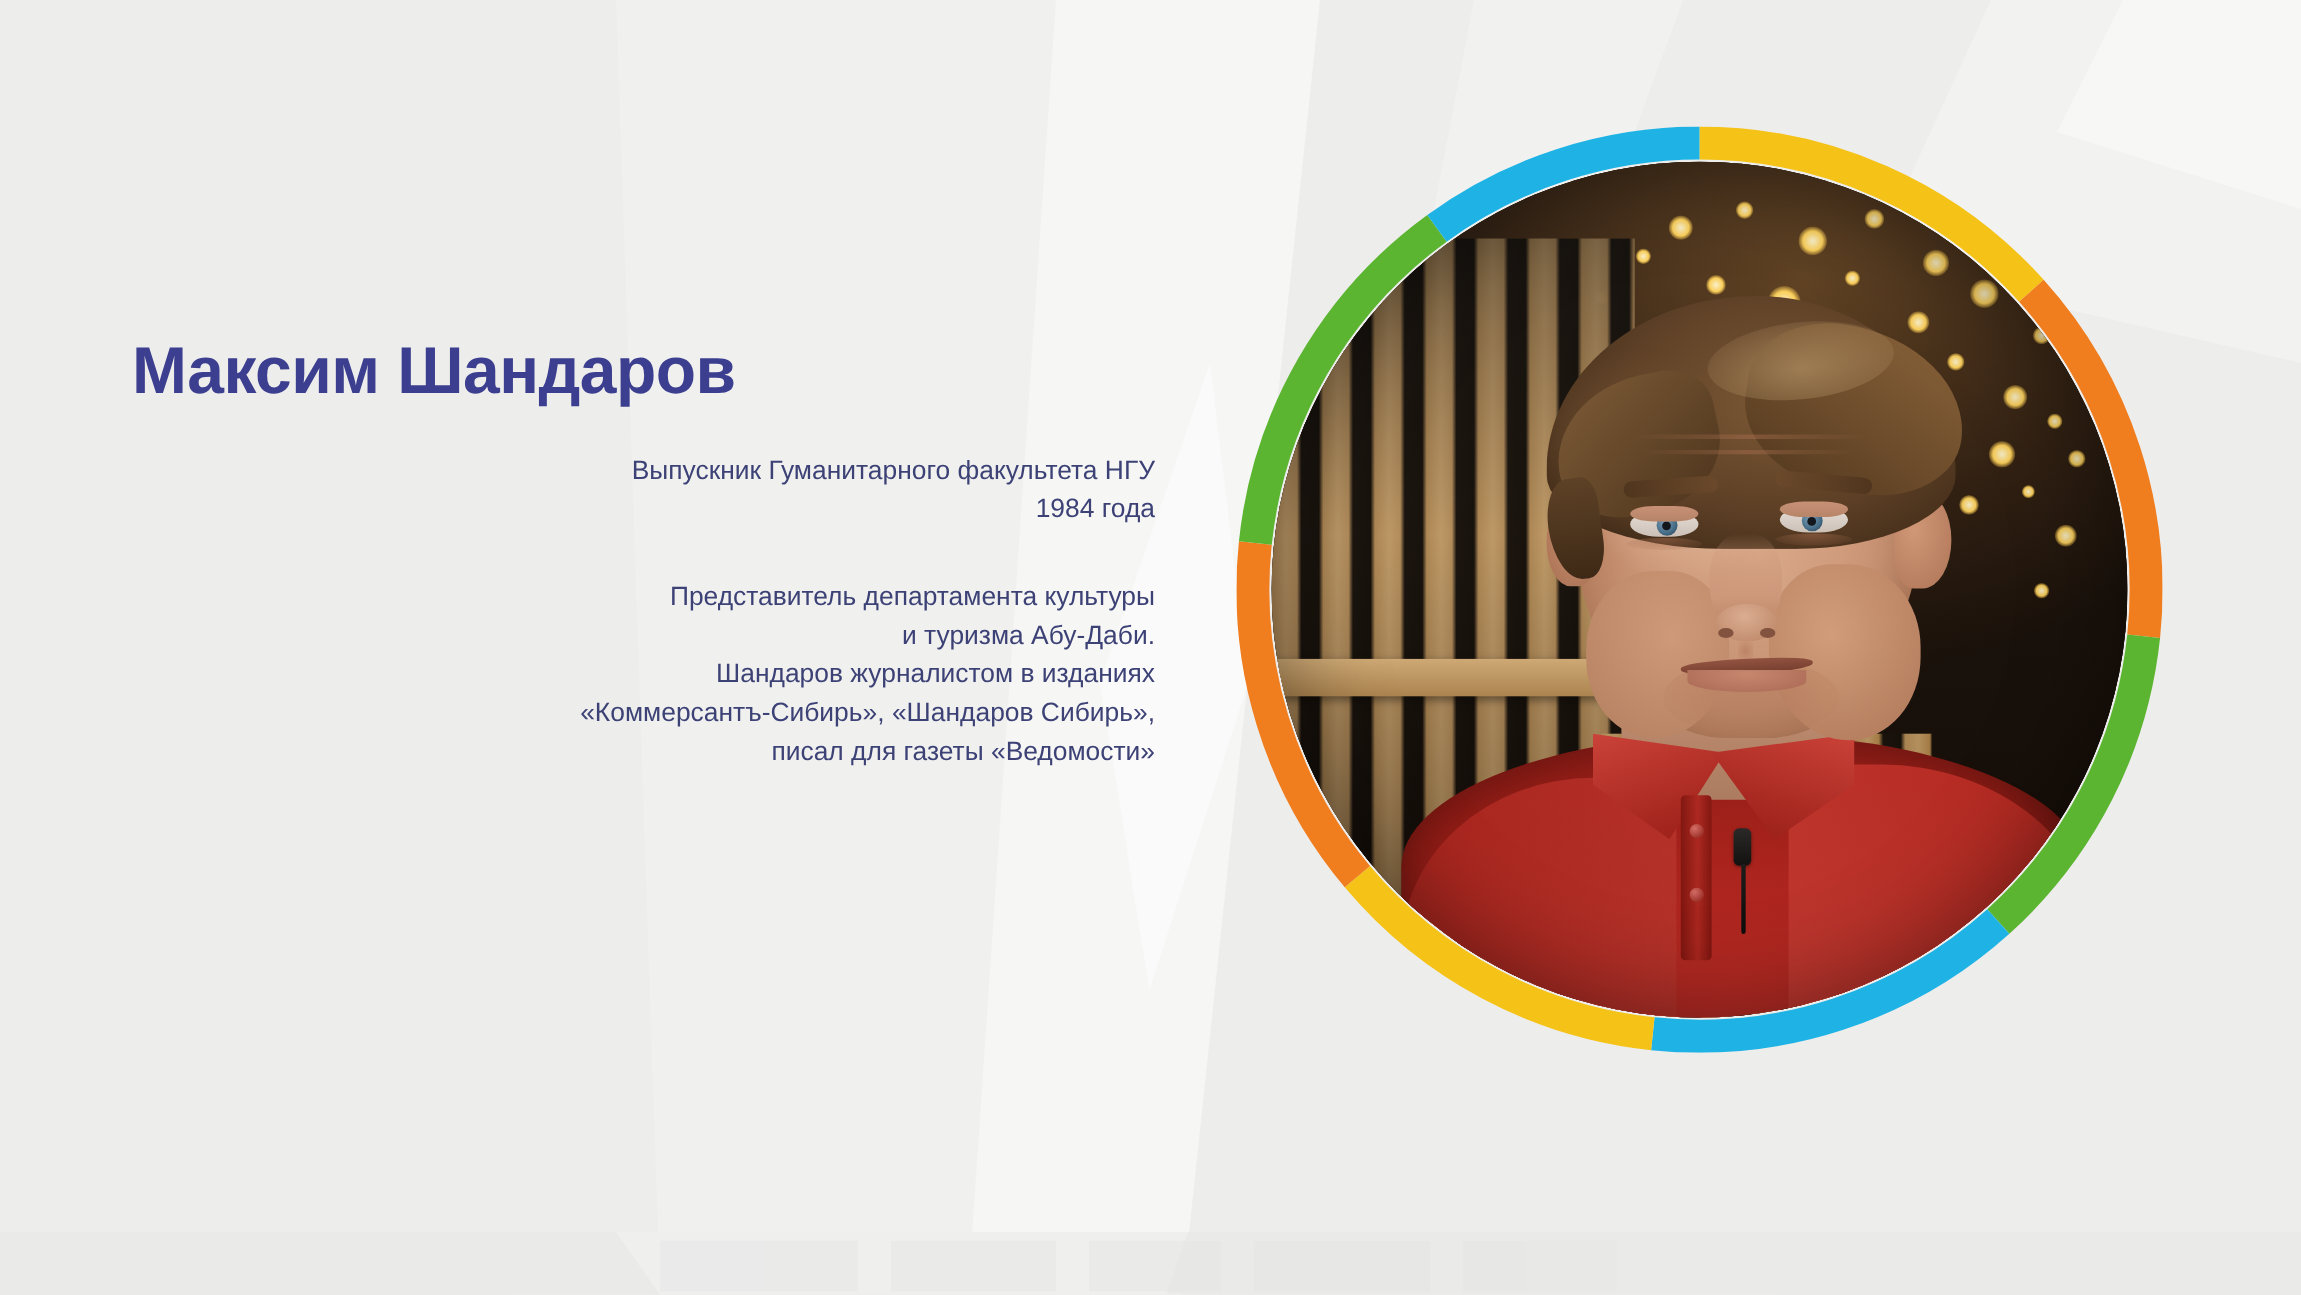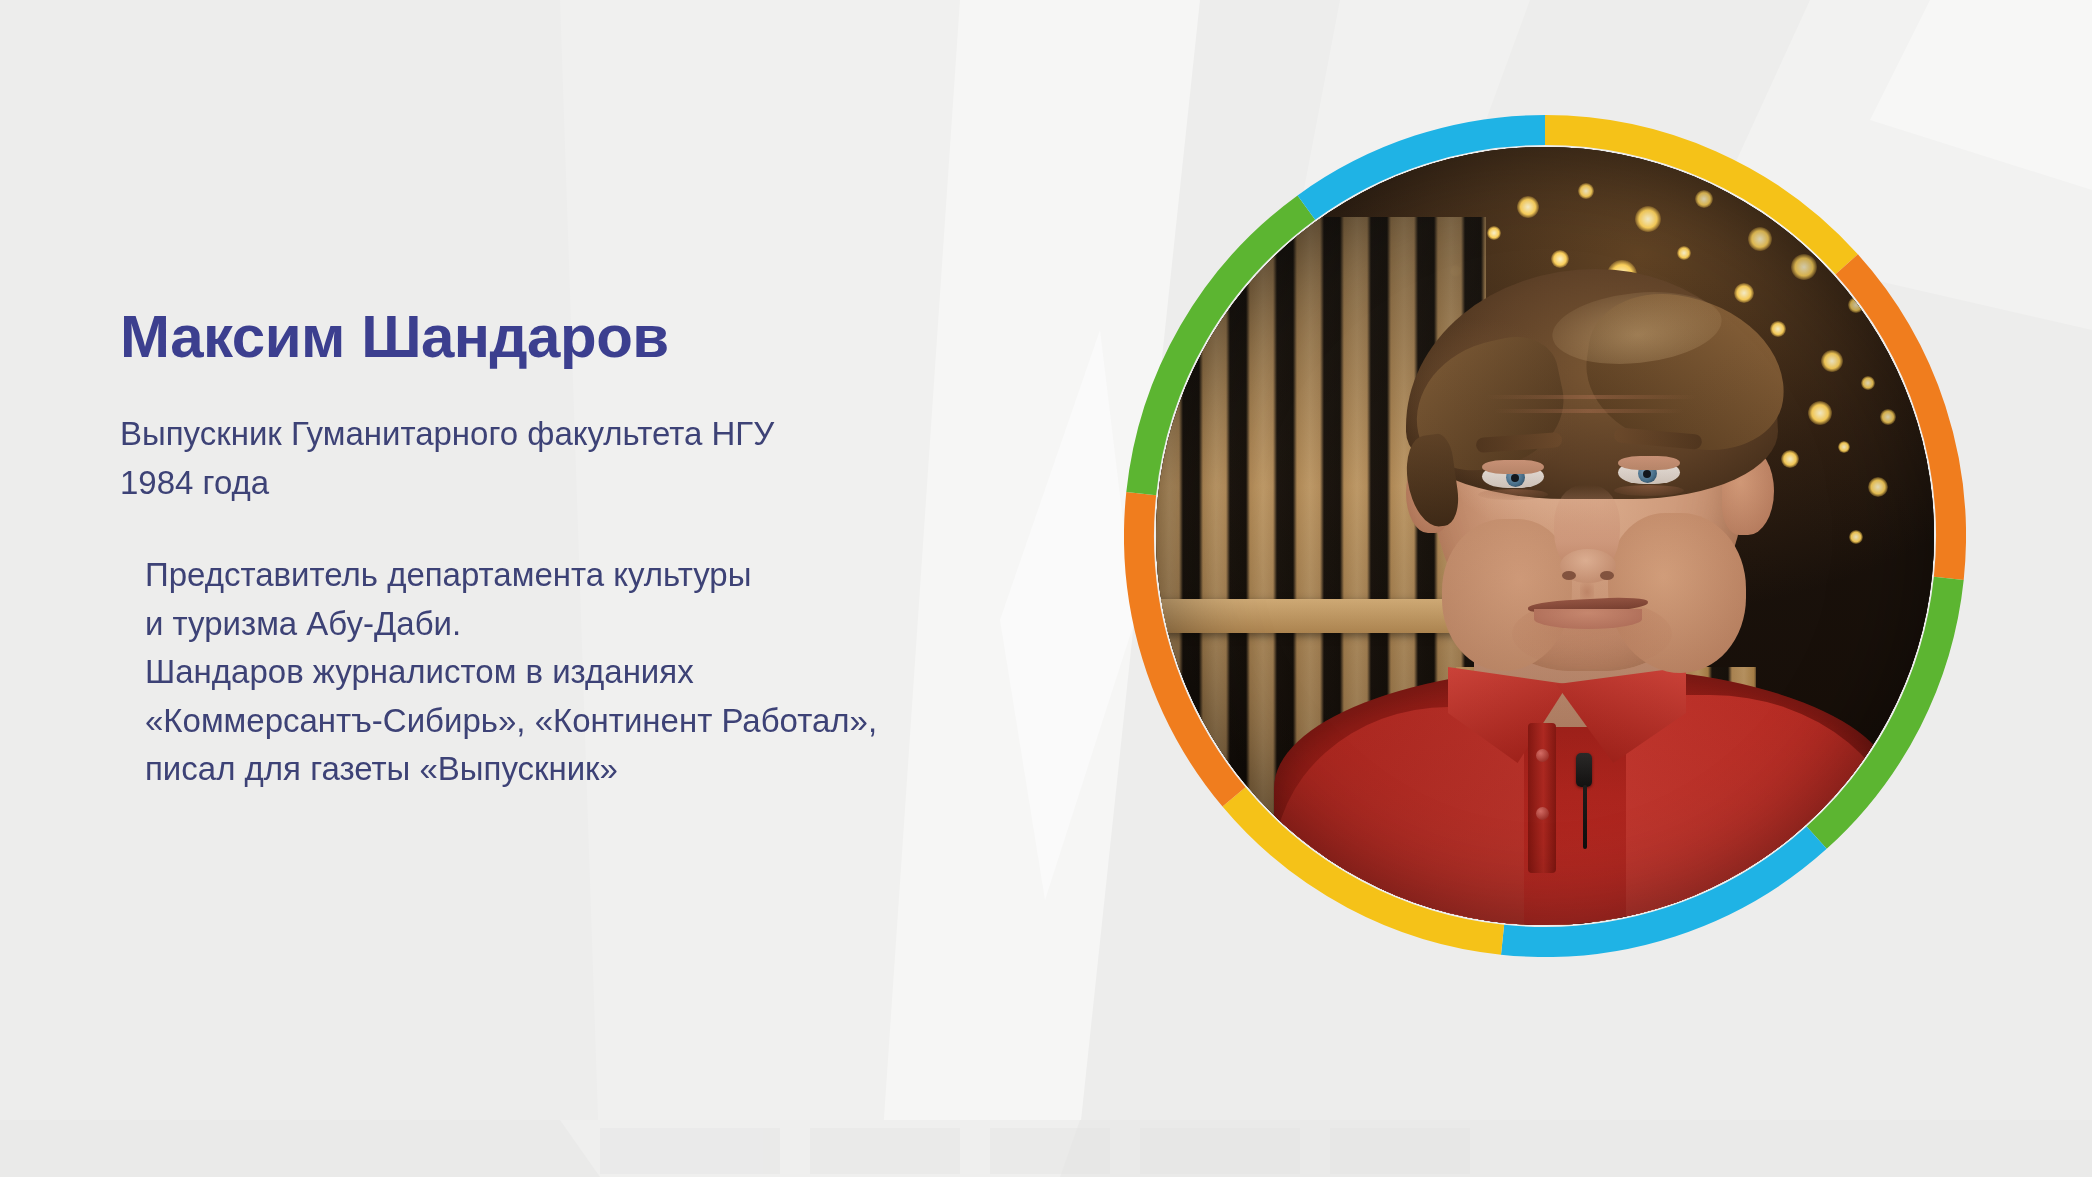--- a/index.html
+++ b/index.html
@@ -25,23 +25,24 @@
   #person-name {
     font-size:60px;
     font-weight:bold;
     color:#3c3f8f;
     letter-spacing:-0.5px;
     line-height:1.05;
     white-space:nowrap;
   }
   .bio-para {
     color:#3d4276;
-    font-size:33px;
+    font-size:24px;
     line-height:1.47;
     font-weight:400;
+    text-align:right;
   }
   #bio-1 { margin-top:42px; }
   #bio-2 { margin-top:44px;margin-left:25px; }
   .bio-line { white-space:nowrap; }
 
   
   #portrait-wrap {
     position:absolute;
     left:1124px;
     top:115px;
@@ -287,22 +288,22 @@
 
   <div class="bio-para" id="bio-1">
     <div class="bio-line">Выпускник Гуманитарного факультета НГУ</div>
     <div class="bio-line">1984 года</div>
   </div>
 
   <div class="bio-para" id="bio-2">
     <div class="bio-line">Представитель департамента культуры</div>
     <div class="bio-line">и туризма Абу-Даби.</div>
     <div class="bio-line">Шандаров журналистом в изданиях</div>
-    <div class="bio-line">«Коммерсантъ-Сибирь», «Континент Работал»,</div>
-    <div class="bio-line">писал для газеты «Выпускник»</div>
+    <div class="bio-line">«Коммерсантъ-Сибирь», «Шандаров Сибирь»,</div>
+    <div class="bio-line">писал для газеты «Ведомости»</div>
   </div>
 
 </div>
 
 <div id="portrait-wrap">
 
   <div id="photo-clip">
 
     <div class="ph" id="wall-dark"></div>
     <div class="ph" id="bokeh">

